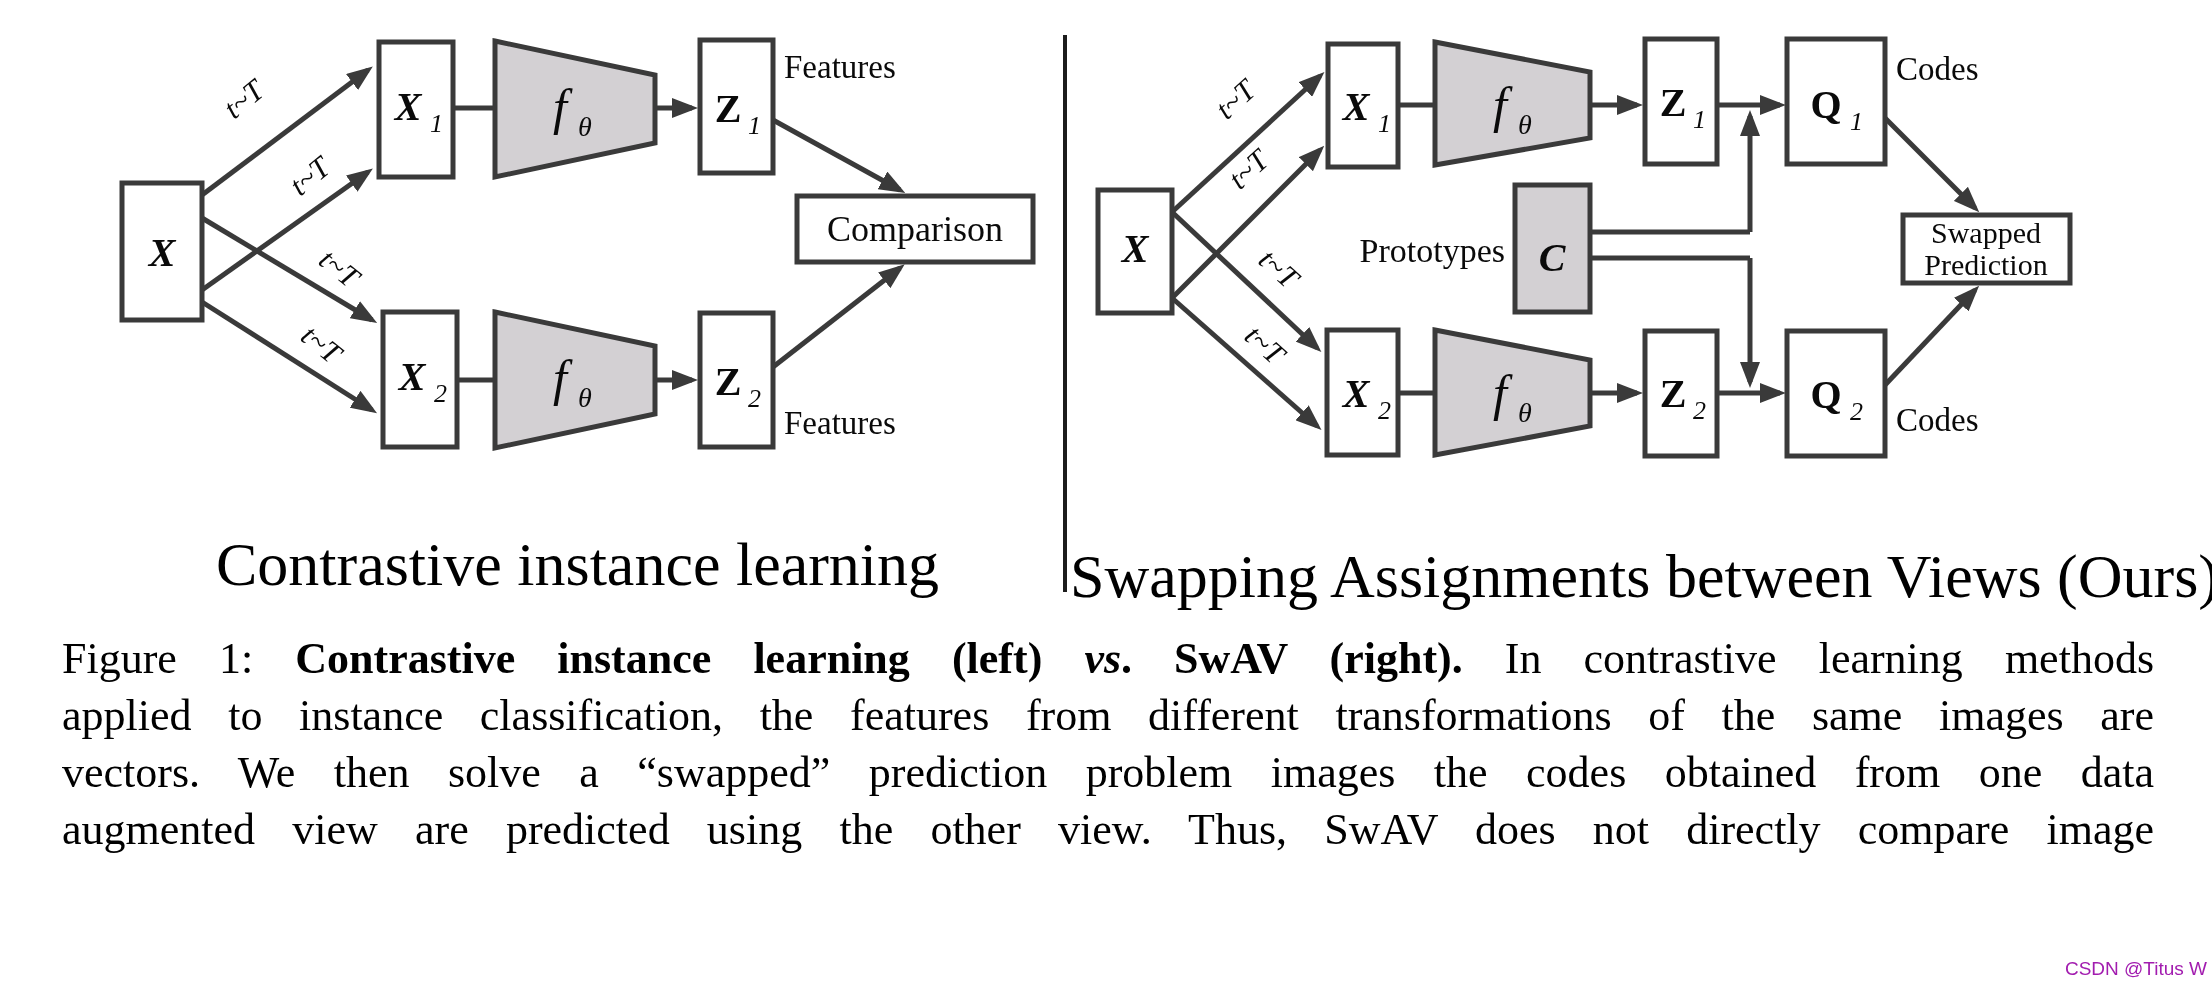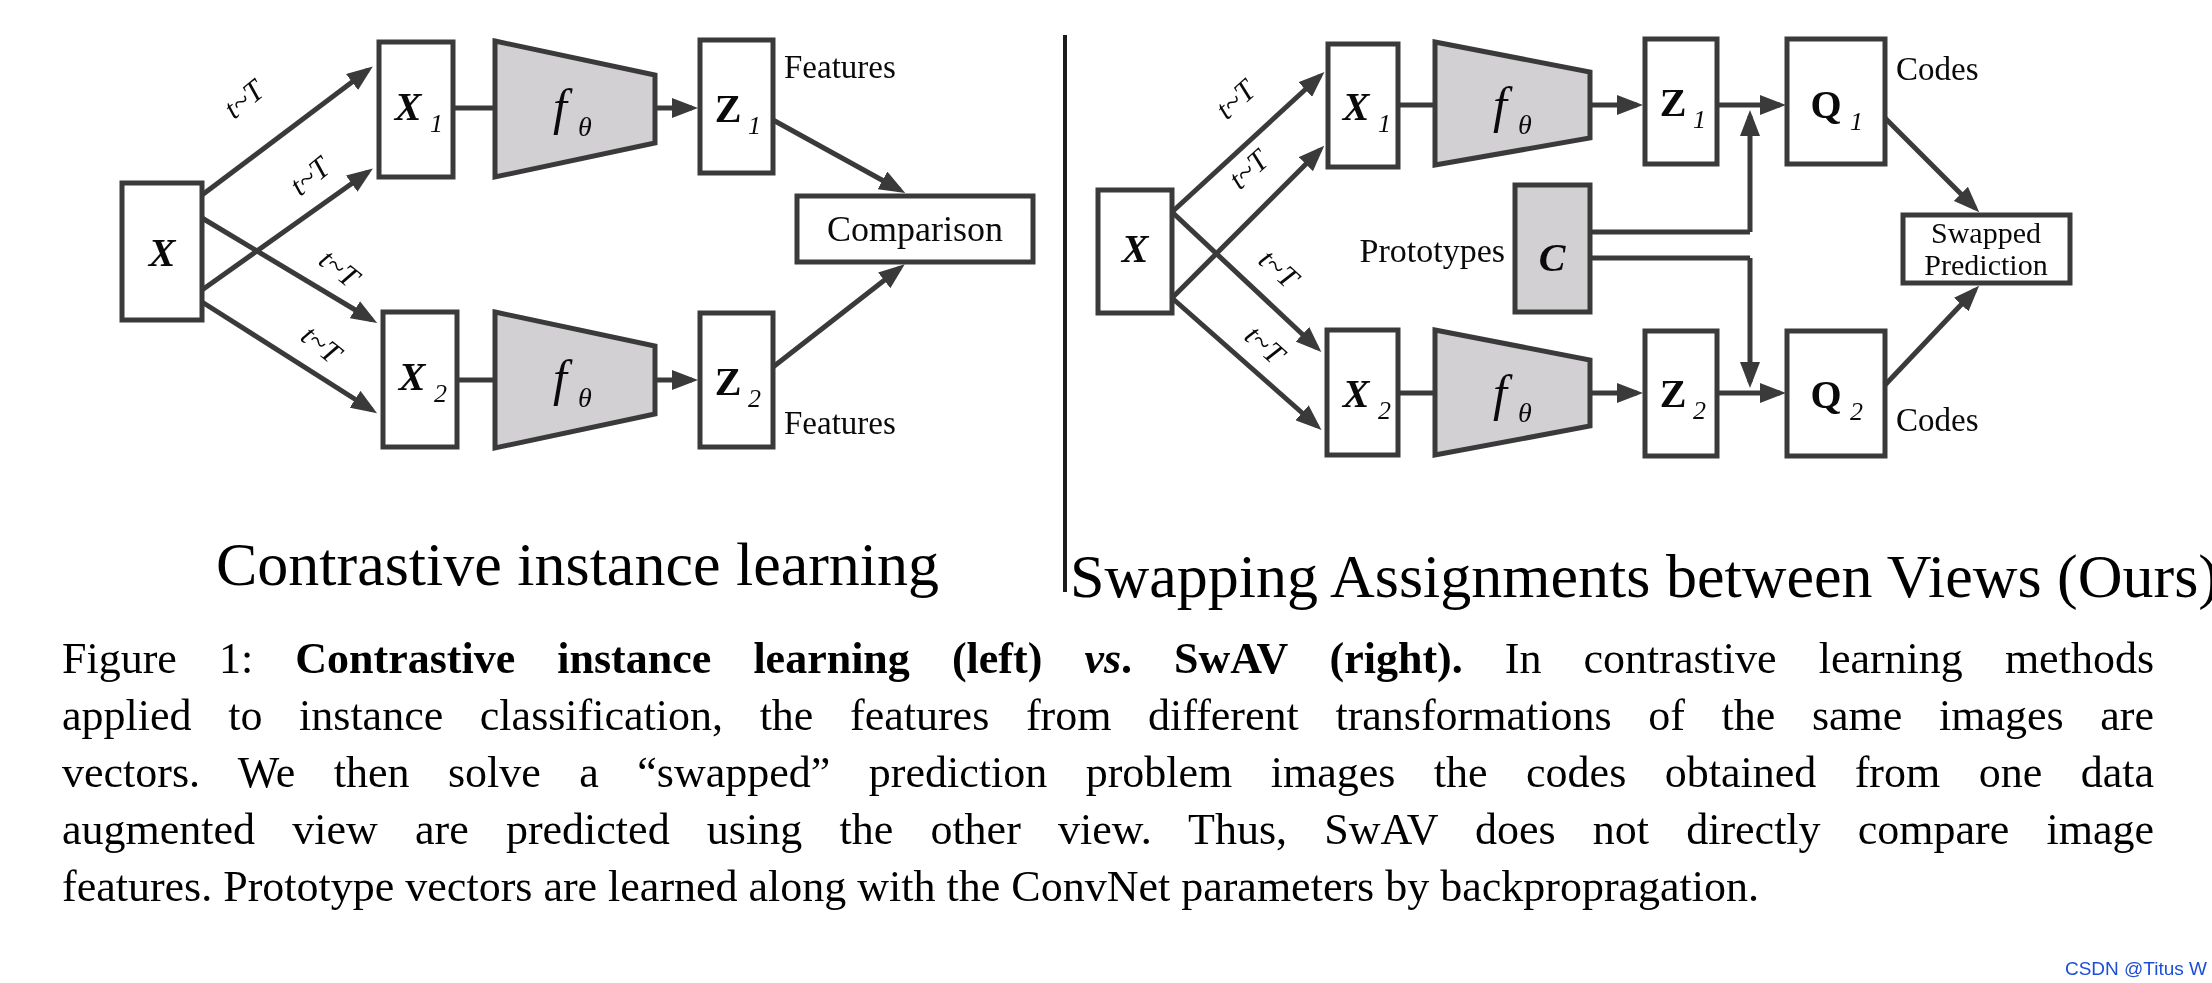--- a/index.html
+++ b/index.html
@@ -22,21 +22,21 @@
   .swp{font-size:30px;}
   .tlab{font-size:30px;font-style:italic;text-anchor:middle;}
   .panel-caption{position:absolute;top:536px;height:56px;font-size:62px;text-align:center;
                  line-height:56px;white-space:nowrap;}
   #cap-left{left:122px;width:911px;}
   #cap-right{left:1070px;width:1000px;margin-top:12px;}
   #figtext{position:absolute;left:62px;top:630px;width:2092px;font-size:44px;line-height:57px;}
   .jline{text-align:justify;text-align-last:justify;height:57px;white-space:nowrap;}
   .jline.last{text-align-last:auto;}
   #watermark{position:absolute;right:5px;bottom:3px;font-family:"Liberation Sans",sans-serif;
-             font-size:19px;color:#1d4ed8;}
+             font-size:19px;color:#a21caf;}
 </style>
 </head>
 <body>
 
 <div id="page">
 
 <svg width="2212" height="600" viewBox="0 0 2212 600">
   <defs>
     <marker id="ah" markerUnits="userSpaceOnUse" markerWidth="26" markerHeight="20" refX="20" refY="10" orient="auto">
       <path d="M0,0 L26,10 L0,20 Z" fill="#3a3a3a"></path>
@@ -159,18 +159,17 @@
 </svg>
 
 <div id="cap-left" class="panel-caption">Contrastive instance learning</div>
 <div id="cap-right" class="panel-caption">Swapping Assignments between Views (Ours)</div>
 
 <div id="figtext">
   <div class="jline"><span>Figure 1: </span><b>Contrastive instance learning (left) </b><b><i>vs</i></b><b>. SwAV (right).</b><span> In contrastive learning methods</span></div>
   <div class="jline">applied to instance classification, the features from different transformations of the same images are</div>
   <div class="jline">vectors. We then solve a “swapped” prediction problem images the codes obtained from one data</div>
   <div class="jline">augmented view are predicted using the other view. Thus, SwAV does not directly compare image</div>
-  <div class="jline last">features. Prototype vectors are learned along with the ConvNet parameters by backpropragation.</div>
 </div>
 
 <div id="watermark">CSDN @Titus W</div>
 
 </div>
 
 </body></html>

